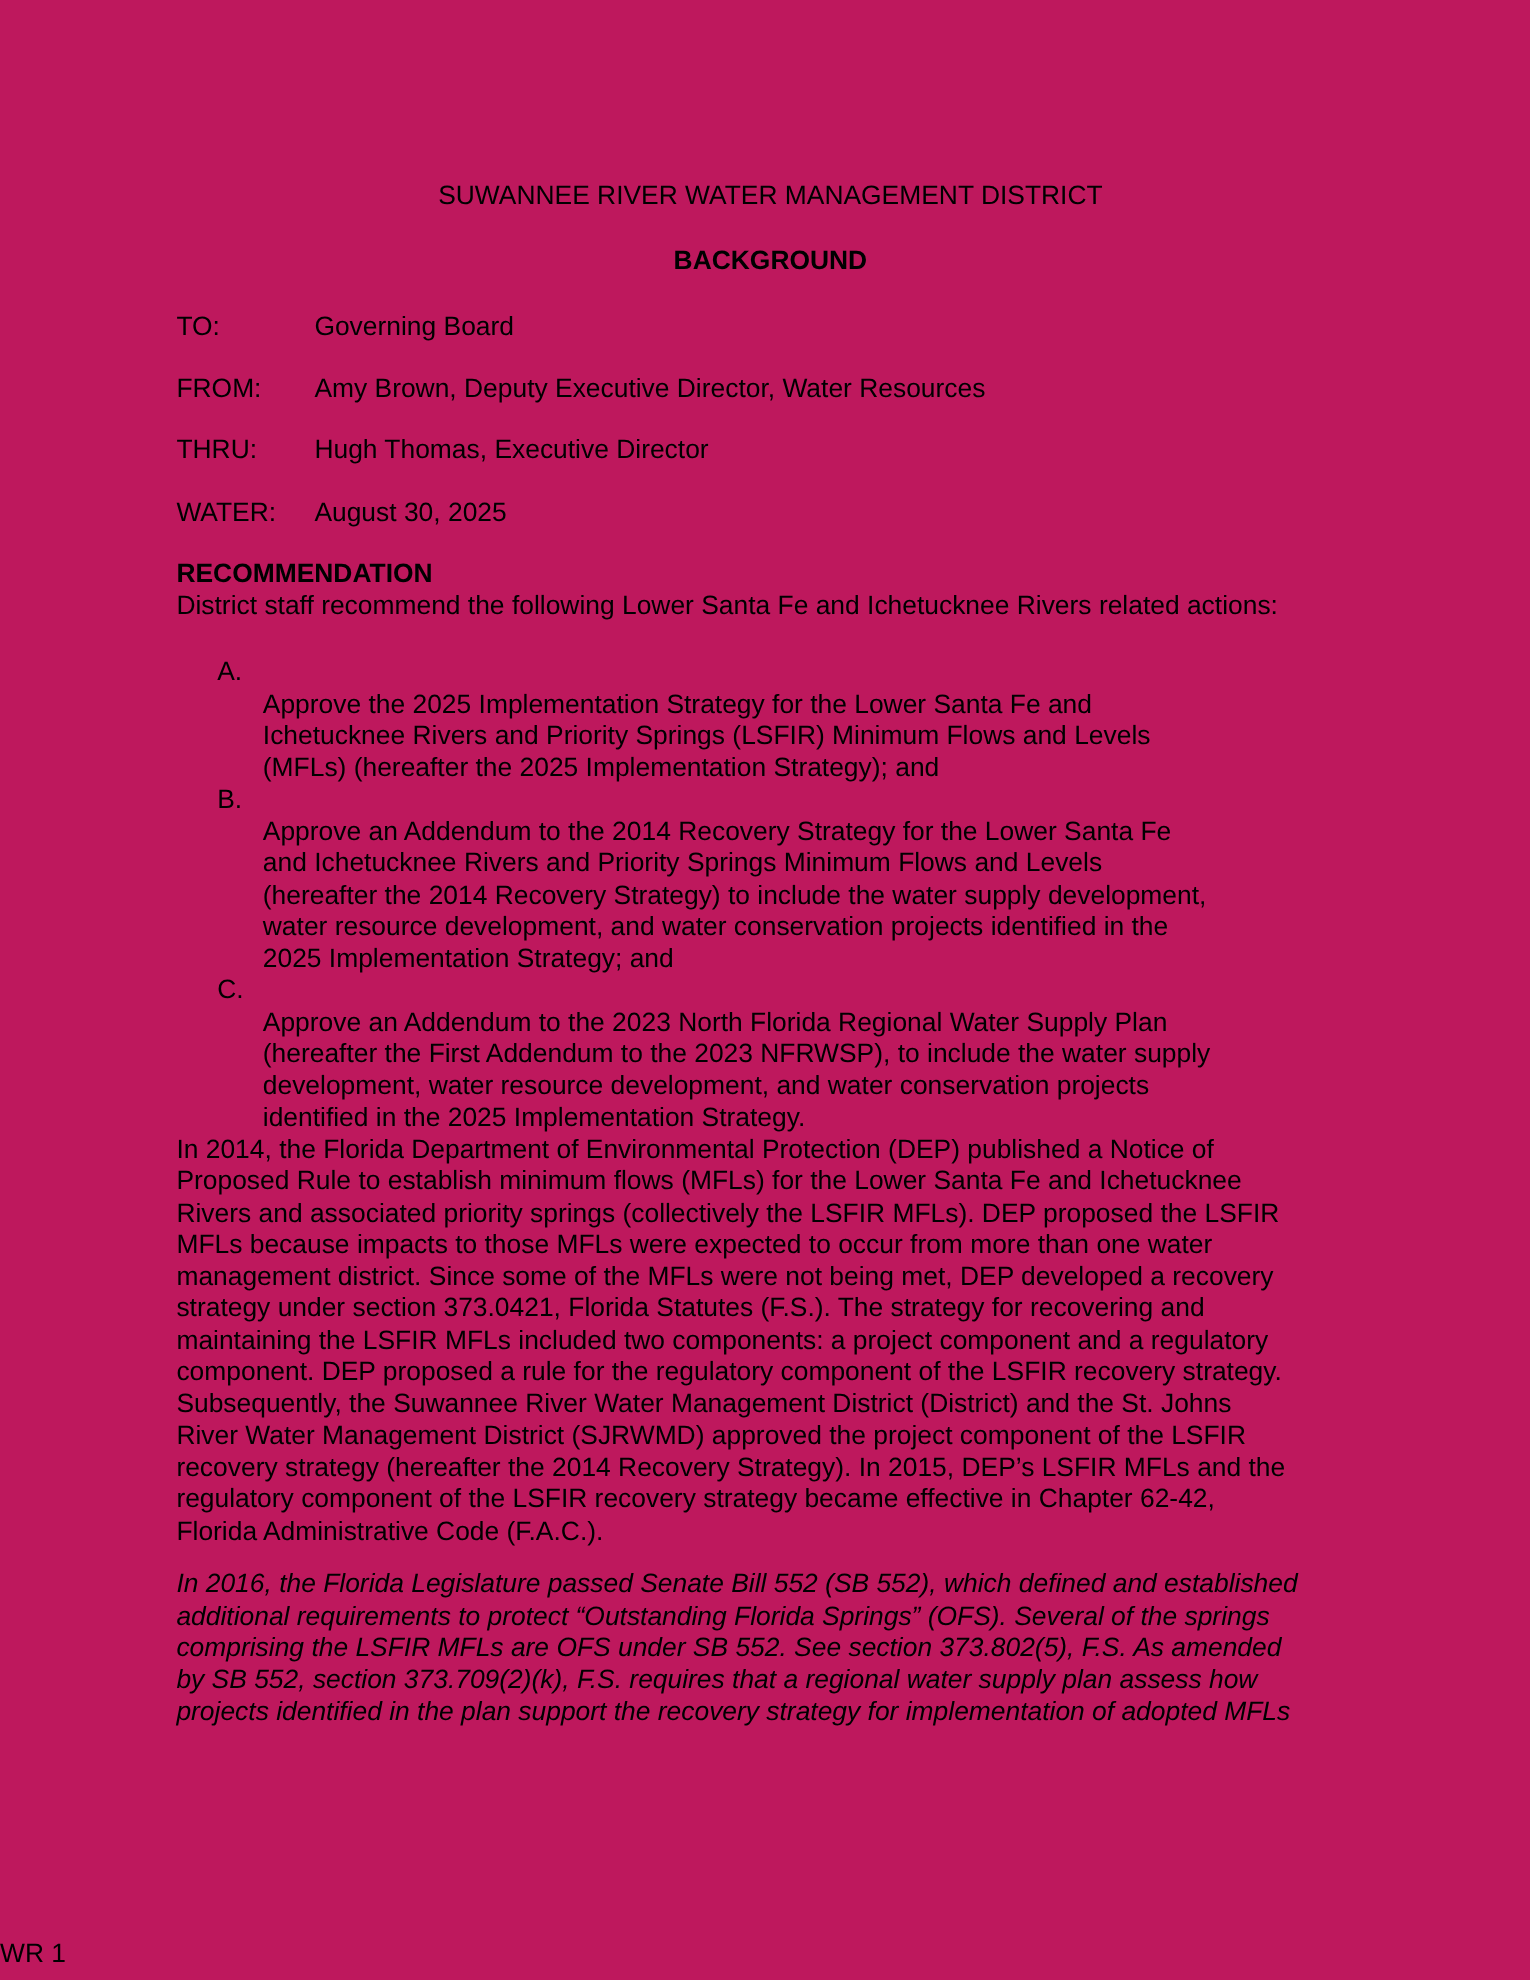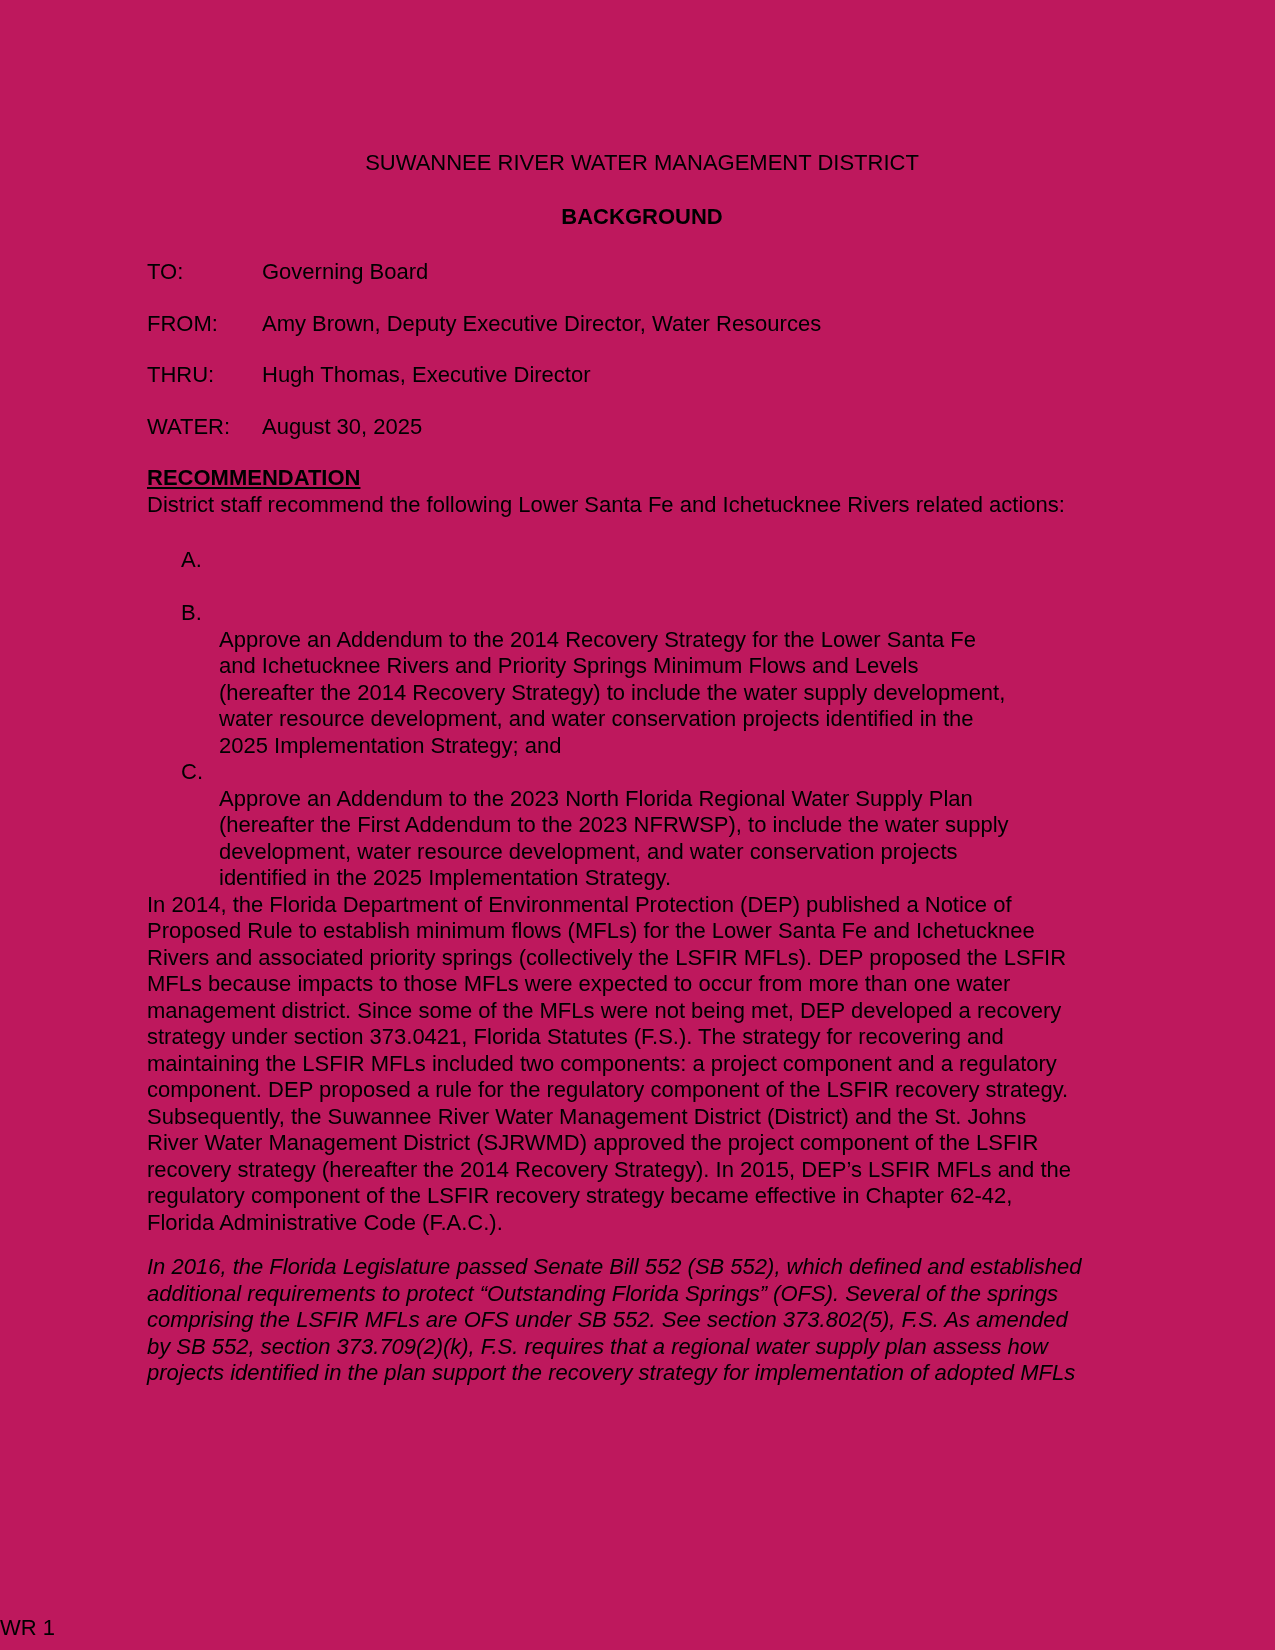--- a/index.html
+++ b/index.html
@@ -42,21 +42,20 @@
   }
   .meta-label {
     flex: 0 0 115px;
     width: 115px;
   }
   .meta-value {
     white-space: pre-line;
   }
   .section-heading {
     font-weight: bold;
-    text-decoration: underline;
   }
   .section-rec .section-heading {
     margin-top: 8px;
   }
   .section-bg .section-heading {
     margin-top: 22px;
     margin-bottom: 3px;
   }
   .paragraph {
     white-space: pre-line;
@@ -121,21 +120,23 @@
         <span class="meta-value">August 30, 2025</span>
       </div>
     </div>
 
     <div class="section section-rec">
       <div class="section-heading">RECOMMENDATION</div>
       <div class="paragraph intro-paragraph">District staff recommend the following Lower Santa Fe and Ichetucknee Rivers related actions:</div>
 
       <ol class="action-list">
         <li class="action-item">
-          <span class="action-marker">A.</span>
+          <span class="action-marker">A.</span><span>Approve the 2025 Implementation Strategy for the Lower Santa Fe and
+Ichetucknee Rivers and Priority Springs (LSFIR) Minimum Flows and Levels
+(MFLs) (hereafter the 2025 Implementation Strategy); and</span>
         </li>
         <li class="action-item">
           <span class="action-marker">B.</span><span>Approve an Addendum to the 2014 Recovery Strategy for the Lower Santa Fe
 and Ichetucknee Rivers and Priority Springs Minimum Flows and Levels
 (hereafter the 2014 Recovery Strategy) to include the water supply development,
 water resource development, and water conservation projects identified in the
 2025 Implementation Strategy; and</span>
         </li>
         <li class="action-item">
           <span class="action-marker">C.</span><span>Approve an Addendum to the 2023 North Florida Regional Water Supply Plan

